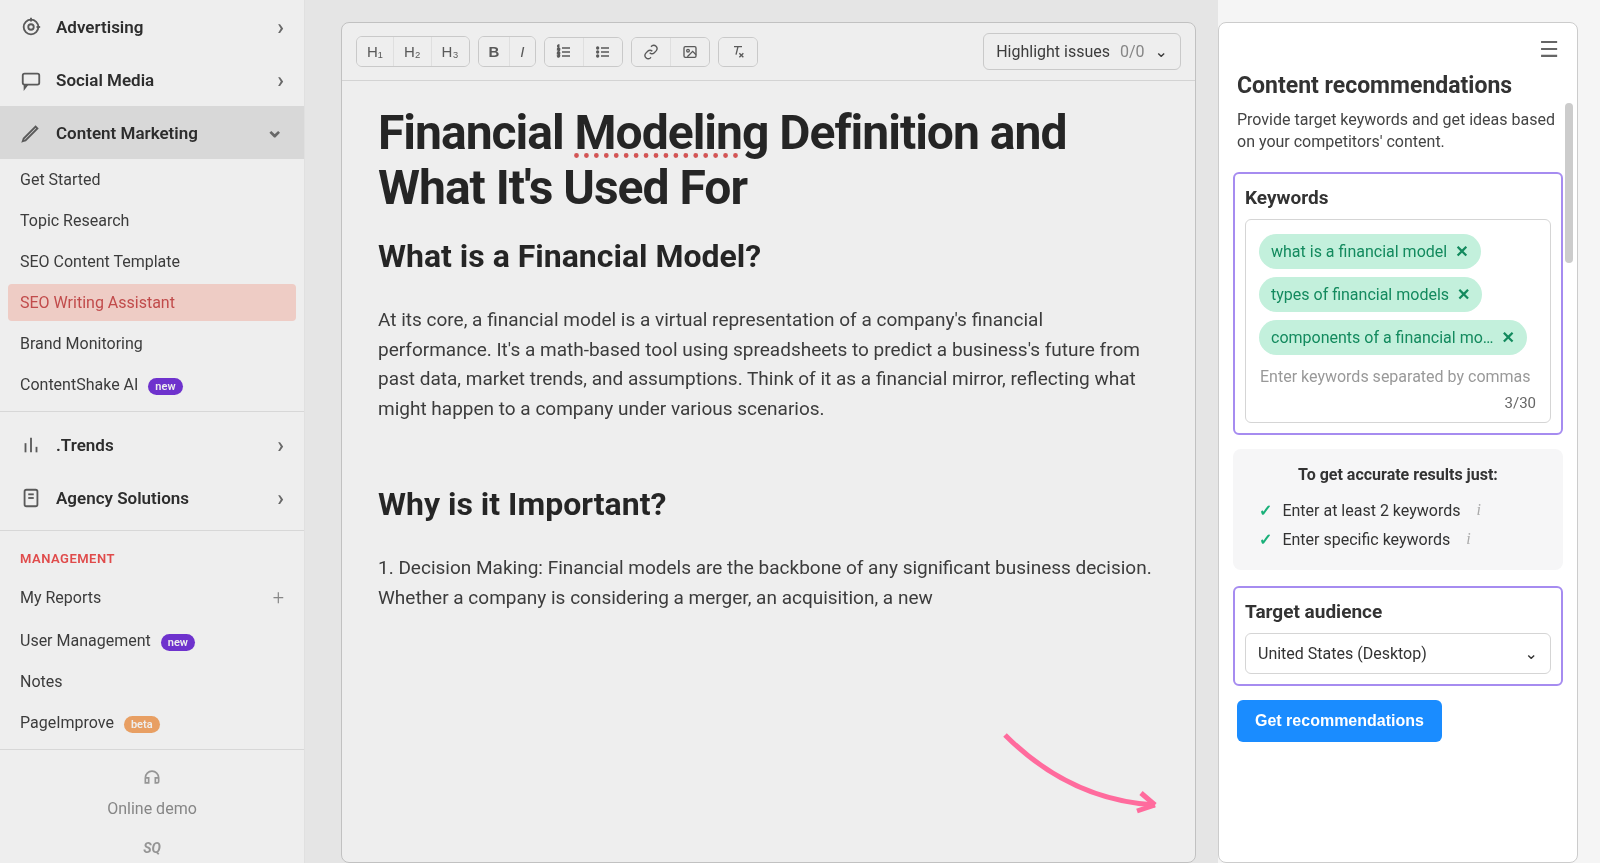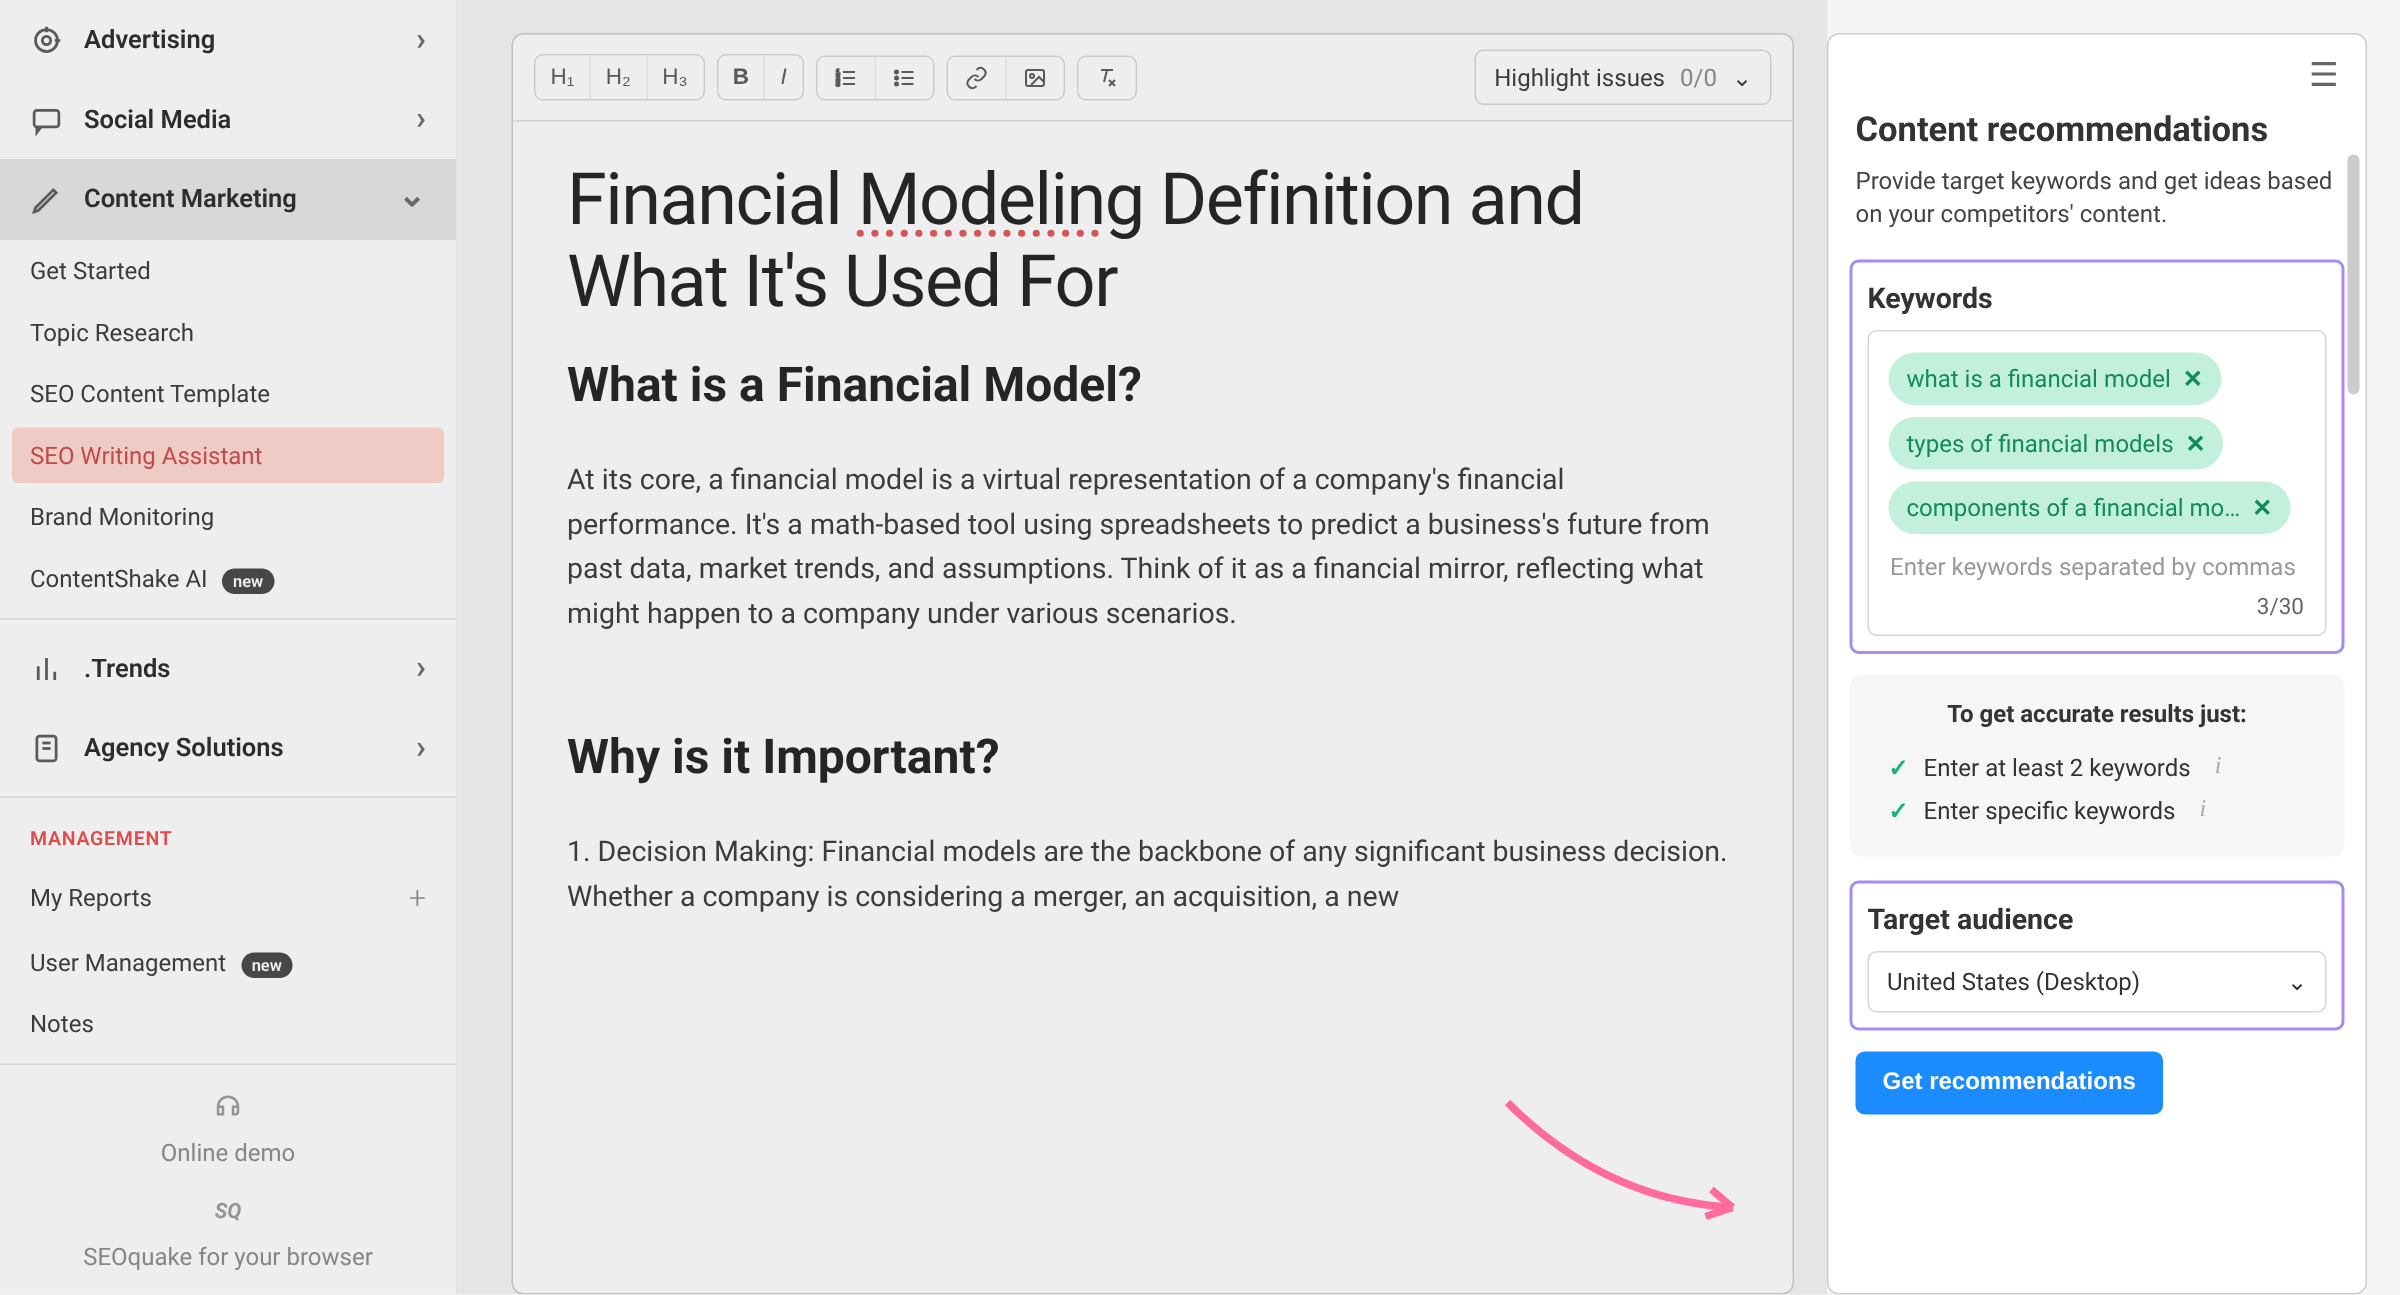--- a/index.html
+++ b/index.html
@@ -7,40 +7,40 @@
 
 
 .sidebar { width: 305px; background: #fff; border-right: 1px solid #e0e0e0; position: relative; }
 .sidebar::after { content:""; position:absolute; inset:0; background: rgba(120,120,120,0.13); pointer-events:none; }
 .nav-item { display:flex; align-items:center; padding: 14px 20px; font-size:17px; font-weight:600; color:#222; cursor:pointer; gap:14px; }
 .nav-item.expandable::after { content:"›"; margin-left:auto; font-size:22px; color:#666; }
 .nav-item.expanded::after { content:"⌄"; margin-left:auto; font-size:22px; color:#666; transform: translateY(-3px); }
 .nav-item.active-group { background: #e6e6e6; }
 .sub-item { padding: 11px 20px; font-size:16px; color:#333; cursor:pointer; }
 .sub-item.selected { background: #ffd8d0; color:#c44; border-radius:4px; margin:2px 8px; padding:9px 12px; }
-.badge-new { background:#404040; color:#fff; font-size:11px; padding:2px 7px; border-radius:10px; margin-left:6px; font-weight:600; }
+.badge-new { background:#6d28d9; color:#fff; font-size:11px; padding:2px 7px; border-radius:10px; margin-left:6px; font-weight:600; }
 .badge-beta { background:#f8a560; color:#fff; font-size:11px; padding:2px 7px; border-radius:10px; margin-left:6px; font-weight:600; }
 .section-label { font-size:13px; color:#ef4444; padding:14px 20px 8px; letter-spacing:0.5px; font-weight:600; }
 .sidebar hr { border:none; border-top:1px solid #e5e5e5; margin:6px 0; }
 .footer-item { display:flex; align-items:center; gap:12px; padding:11px 20px; font-size:16px; color:#888; cursor:pointer;flex-direction:column; }
 .nav-item svg, .footer-item svg { flex-shrink:0; }
 .plus { margin-left:auto; color:#888; font-size:20px; font-weight:300; }
 
 
 .editor-col { flex:1; display:flex; flex-direction:column; position:relative; }
 .editor-overlay { position:absolute; inset:0; background: rgba(120,120,120,0.13); pointer-events:none; }
 .editor-frame { margin: 22px 22px 0 36px; border:1px solid #ccc; border-radius:8px; background:#fff; flex:1; display:flex; flex-direction:column; overflow:hidden; }
 .toolbar { display:flex; align-items:center; gap:8px; padding:10px 14px; border-bottom:1px solid #e0e0e0; }
 .tool-group { display:flex; border:1px solid #d5d5d5; border-radius:6px; overflow:hidden; }
 .tool-btn { padding:6px 10px; font-size:15px; color:#555; cursor:pointer; border:none; background:#fff; display:flex; align-items:center; }
 .tool-group .tool-btn + .tool-btn { border-left:1px solid #eee; }
 .issues-dd { margin-left:auto; border:1px solid #d5d5d5; border-radius:6px; padding:8px 12px; display:flex; align-items:center; gap:10px; font-size:16px; cursor:pointer; }
 .issues-count { color:#888; }
 .content { padding: 24px 36px; overflow-y:auto; flex:1; }
-.content h1 { font-size:48px; font-weight:400; line-height:1.15; margin-bottom:18px; letter-spacing:-1px; color:#191919; }
+.content h1 { font-size:48px; font-weight:700; line-height:1.15; margin-bottom:18px; letter-spacing:-1px; color:#191919; }
 .underline-mis { text-decoration: underline dotted #e05050; text-underline-offset:4px; }
 .content h2 { font-size:32px; font-weight:700; margin: 22px 0 30px; color:#191919; }
 .content p { font-size:19px; line-height:1.55; color:#333; margin-bottom:62px; }
 .content .para2 { margin-bottom:0; }
 
 
 .right-panel { width:360px; margin: 22px 22px 0 0; border:1px solid #ccc; border-radius:8px; background:#fff; display:flex; flex-direction:column; overflow:hidden; position:relative; }
 .panel-top { padding:14px 18px 6px; display:flex; align-items:center; }
 .hamburger { margin-left:auto; color:#666; font-size:22px; cursor:pointer; }
 .panel-scroll { overflow-y:auto; flex:1; padding: 0 14px 20px; }
@@ -123,20 +123,24 @@
   <div class="section-label">MANAGEMENT</div>
   <div class="sub-item" style="display:flex;align-items:center;">
     <span>My Reports</span>
     <span class="plus">+</span>
   </div>
   <div class="sub-item">
     <span>User Management</span>
     <span class="badge-new">new</span>
   </div>
   <div class="sub-item">Notes</div>
+  <div class="sub-item">
+    <span>PageImprove</span>
+    <span class="badge-beta">beta</span>
+  </div>
   <hr>
   <div class="footer-item">
     <svg width="20" height="20" viewBox="0 0 24 24" fill="none" stroke="#999" stroke-width="2">
         <path d="M4 13a8 8 0 0116 0v4a2 2 0 01-2 2h-2v-6h4"></path>
         <path d="M4 13v6h4v-6H4"></path>
       </svg>
     <span>Online demo</span>
   </div>
   <div class="footer-item">
     <span style="font-style:italic;font-weight:700;color:#999;font-size:14px;">SQ</span>

